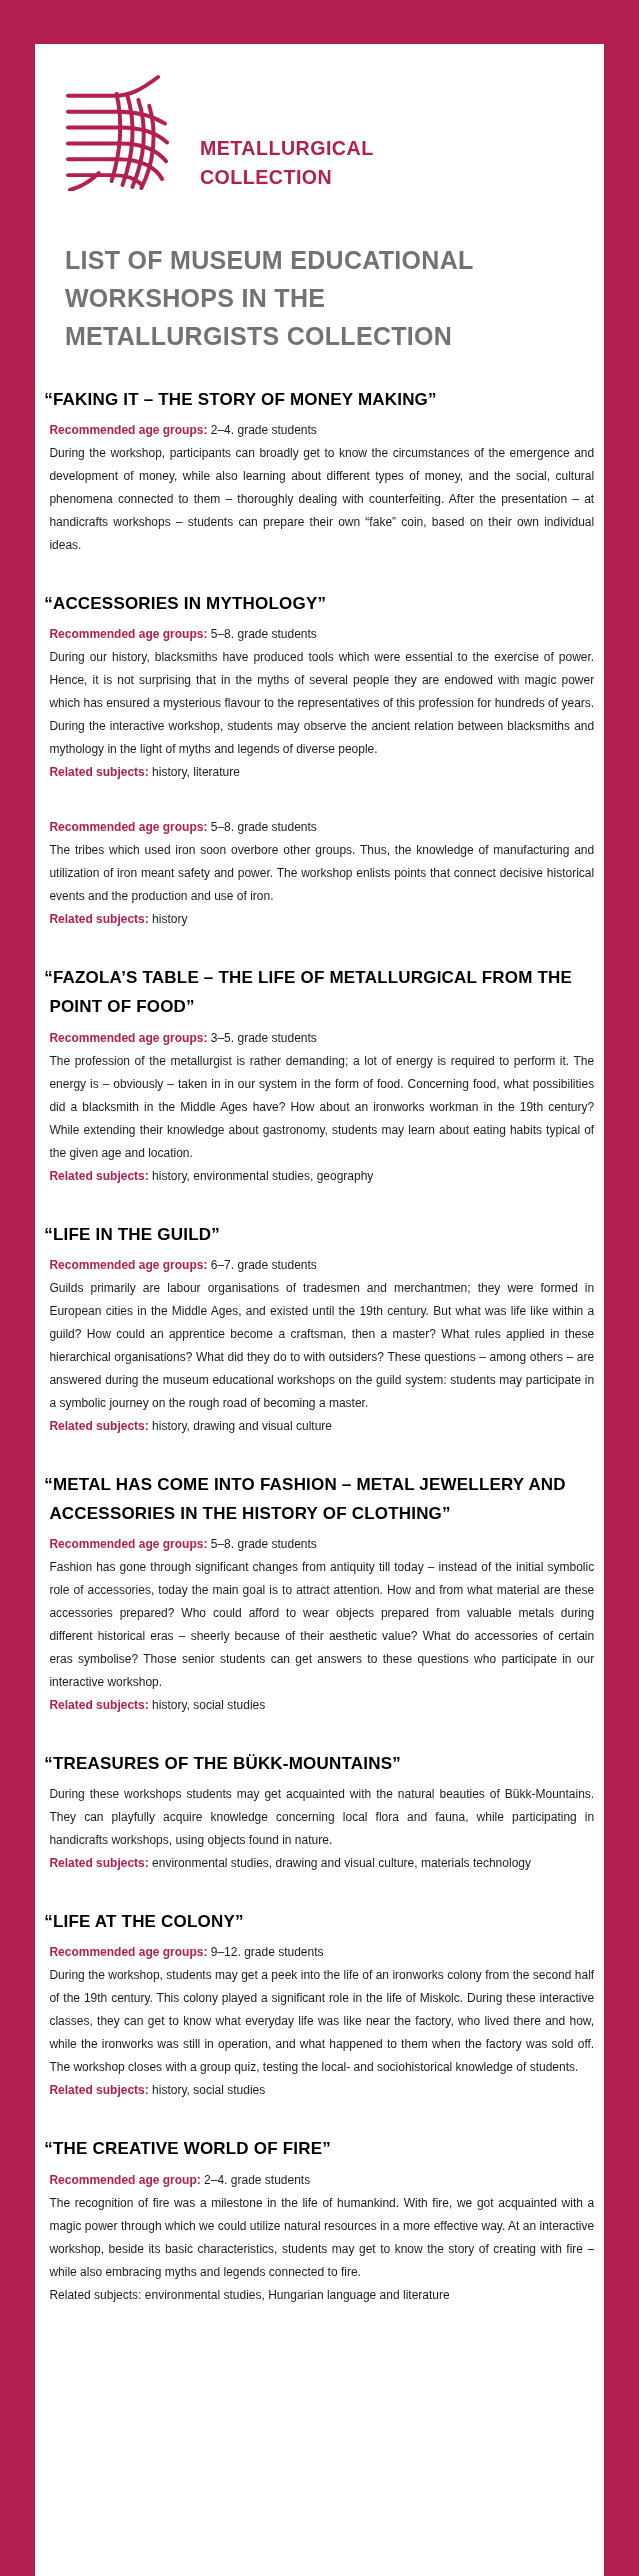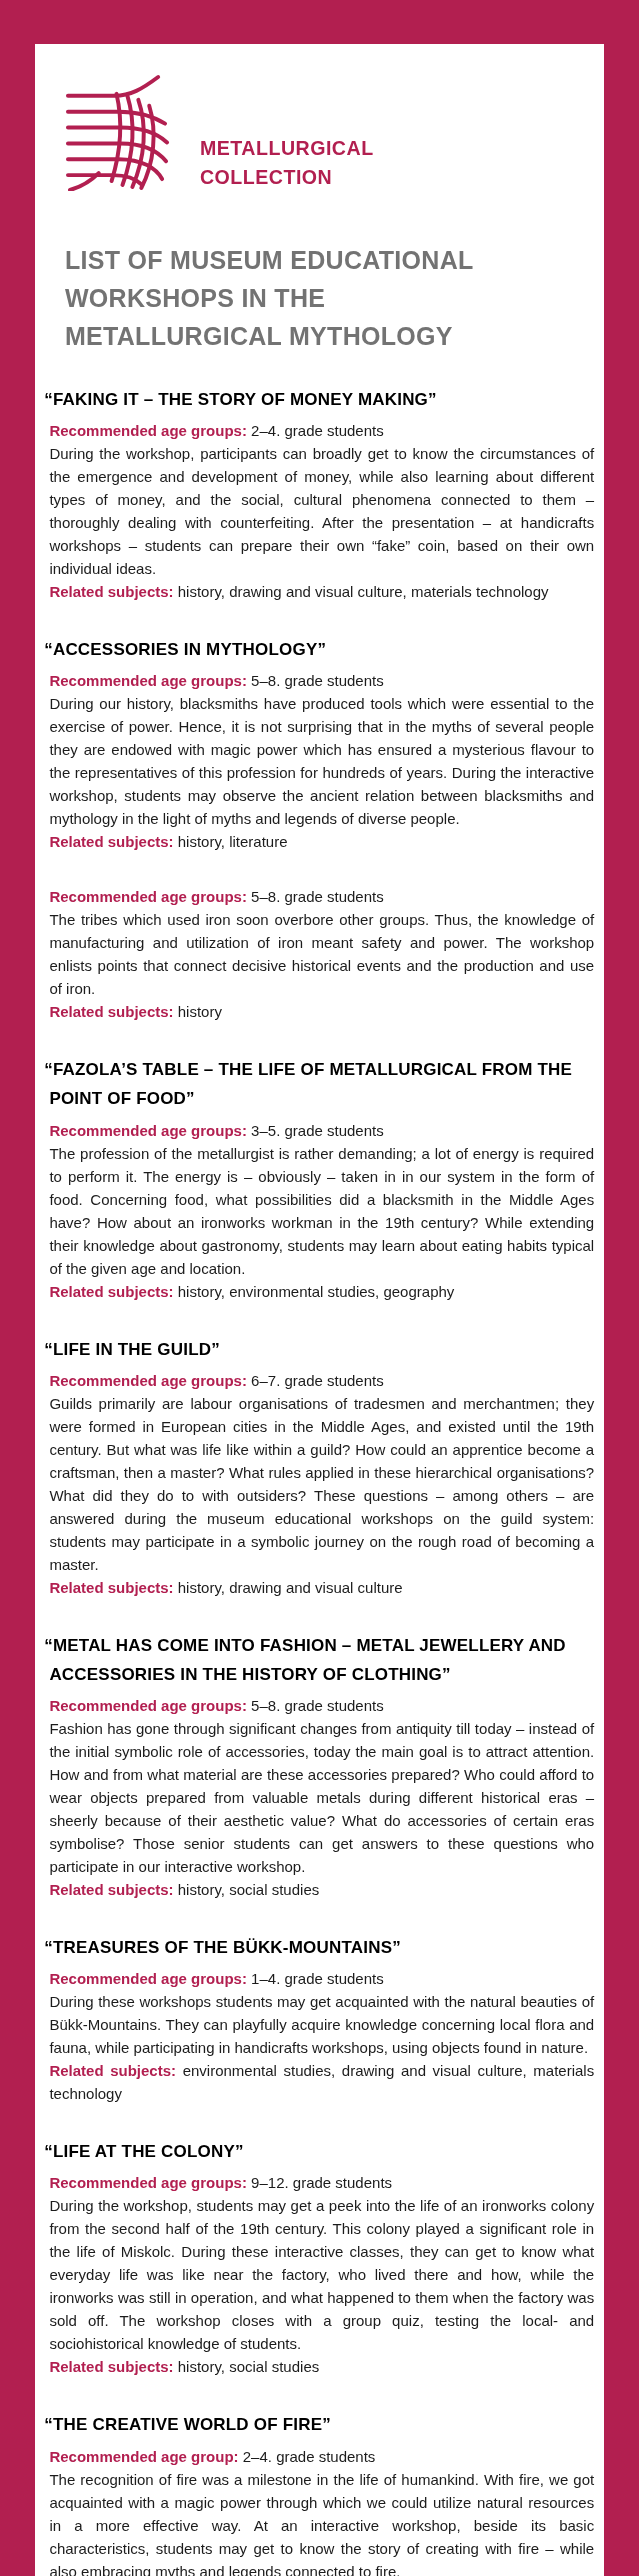--- a/index.html
+++ b/index.html
@@ -32,21 +32,21 @@
   .page-title div { display:block; }
   
   .workshop { margin:0; }
   .workshop + .workshop { margin-top:32px; }
   .sec-title {
     margin:0 0 5.2px; color:#000000; font-weight:bold;
     font-size:17px; line-height:29px; letter-spacing:0.2px;
     text-indent:-5.2px;
   }
   .age-line, .rel-line, .sec-body {
-    margin:0; color:#1c1c1c; font-size:15px; line-height:23px;
+    margin:0; color:#1c1c1c; font-size:12px; line-height:23px;
   }
   .sec-body { text-align:justify; }
   .rel-line { text-align:justify; }
   .label { color:#b21f50; font-weight:bold; }
   .rel-line.plain .label { color:#1c1c1c; font-weight:normal; }
 </style>
 </head>
 <body>
 
 <div class="page">
@@ -69,29 +69,28 @@
       </svg>
       <div class="brand-text">
         <div>METALLURGICAL</div>
         <div>COLLECTION</div>
       </div>
     </header>
 
     <h1 class="page-title">
       <div>LIST OF MUSEUM EDUCATIONAL</div>
       <div>WORKSHOPS IN THE</div>
-      <div>METALLURGICAL MYTHOLOGY</div>
+      <div>METALLURGISTS COLLECTION</div>
     </h1>
 
     <main id="sections">
   <section class="workshop">
     <h2 class="sec-title">“FAKING IT – THE STORY OF MONEY MAKING”</h2>
     <p class="age-line"><span class="label age-label">Recommended age groups:</span> <span class="age-value">2–4. grade students</span></p>
     <p class="sec-body">During the workshop, participants can broadly get to know the circumstances of the emergence and development of money, while also learning about different types of money, and the social, cultural phenomena connected to them – thoroughly dealing with counterfeiting. After the presentation – at handicrafts workshops – students can prepare their own “fake” coin, based on their own individual ideas.</p>
-    <p class="rel-line"><span class="label rel-label">Related subjects:</span> <span class="rel-value">history, drawing and visual culture, materials technology</span></p>
   </section>
 
   <section class="workshop">
     <h2 class="sec-title">“ACCESSORIES IN MYTHOLOGY”</h2>
     <p class="age-line"><span class="label age-label">Recommended age groups:</span> <span class="age-value">5–8. grade students</span></p>
     <p class="sec-body">During our history, blacksmiths have produced tools which were essential to the exercise of power. Hence, it is not surprising that in the myths of several people they are endowed with magic power which has ensured a mysterious flavour to the representatives of this profession for hundreds of years. During the interactive workshop, students may observe the ancient relation between blacksmiths and mythology in the light of myths and legends of diverse people.</p>
     <p class="rel-line"><span class="label rel-label">Related subjects:</span> <span class="rel-value">history, literature</span></p>
   </section>
 
   <section class="workshop">
@@ -116,21 +115,20 @@
 
   <section class="workshop">
     <h2 class="sec-title">“METAL HAS COME INTO FASHION – METAL JEWELLERY AND ACCESSORIES IN THE HISTORY OF CLOTHING”</h2>
     <p class="age-line"><span class="label age-label">Recommended age groups:</span> <span class="age-value">5–8. grade students</span></p>
     <p class="sec-body">Fashion has gone through significant changes from antiquity till today – instead of the initial symbolic role of accessories, today the main goal is to attract attention. How and from what material are these accessories prepared? Who could afford to wear objects prepared from valuable metals during different historical eras – sheerly because of their aesthetic value? What do accessories of certain eras symbolise? Those senior students can get answers to these questions who participate in our interactive workshop.</p>
     <p class="rel-line"><span class="label rel-label">Related subjects:</span> <span class="rel-value">history, social studies</span></p>
   </section>
 
   <section class="workshop">
     <h2 class="sec-title">“TREASURES OF THE BÜKK-MOUNTAINS”</h2>
-    <p class="age-line"><span class="label age-label">Recommended age groups:</span> <span class="age-value">1–4. grade students</span></p>
     <p class="sec-body">During these workshops students may get acquainted with the natural beauties of Bükk-Mountains. They can playfully acquire knowledge concerning local flora and fauna, while participating in handicrafts workshops, using objects found in nature.</p>
     <p class="rel-line"><span class="label rel-label">Related subjects:</span> <span class="rel-value">environmental studies, drawing and visual culture, materials technology</span></p>
   </section>
 
   <section class="workshop">
     <h2 class="sec-title">“LIFE AT THE COLONY”</h2>
     <p class="age-line"><span class="label age-label">Recommended age groups:</span> <span class="age-value">9–12. grade students</span></p>
     <p class="sec-body">During the workshop, students may get a peek into the life of an ironworks colony from the second half of the 19th century. This colony played a significant role in the life of Miskolc. During these interactive classes, they can get to know what everyday life was like near the factory, who lived there and how, while the ironworks was still in operation, and what happened to them when the factory was sold off. The workshop closes with a group quiz, testing the local- and sociohistorical knowledge of students.</p>
     <p class="rel-line"><span class="label rel-label">Related subjects:</span> <span class="rel-value">history, social studies</span></p>
   </section>

